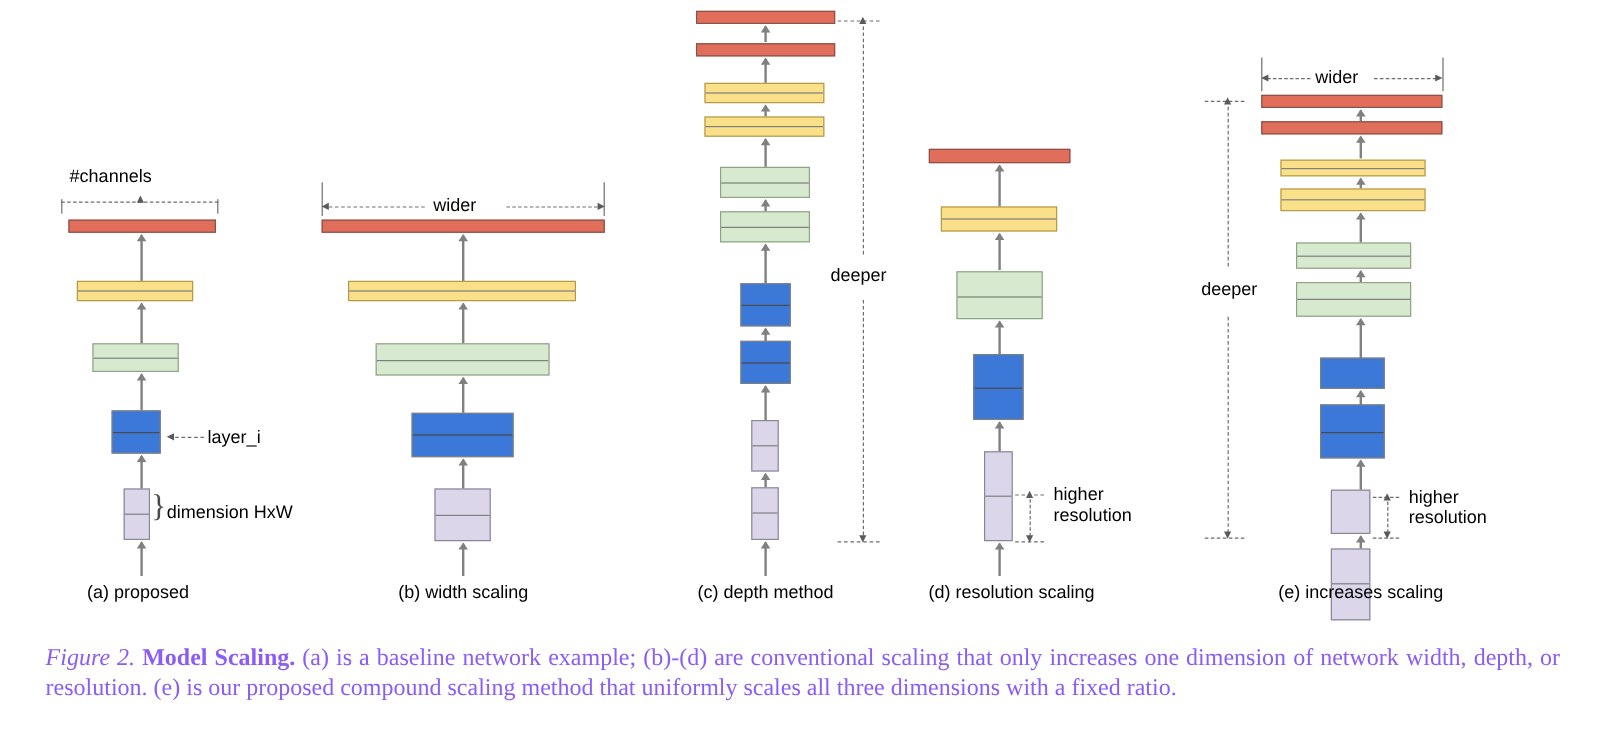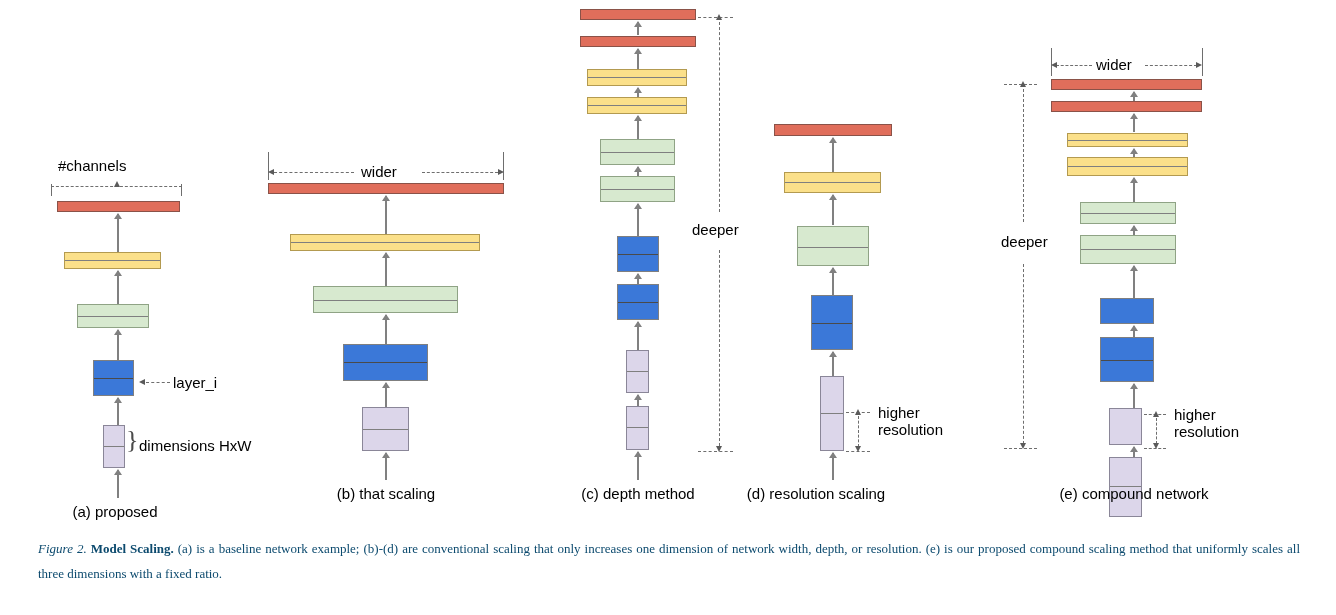--- a/index.html
+++ b/index.html
@@ -127,36 +127,36 @@
     line-height: 1;
   }
 
   
   .caption {
     position: absolute;
     left: 38px;
     top: 536px;
     width: 1262px;
     font-family: "Liberation Serif", serif;
-    font-size: 13px;
+    font-size: 20px;
     line-height: 25px;
-    color: #0c4a6e;
+    color: #8b5cf6;
     text-align: justify;
   }
   .caption .fig-no { font-style: italic; }
   .caption .fig-title { font-weight: bold; }
 </style>
 </head>
 <body>
 
 <div id="figure-root">
 
   <div class="diagram-area">
 
-    <div class="panel" style="left:0px; width:250px;margin-top:18px;">
+    <div class="panel" style="left:0px; width:250px;">
 
       <div class="anno" style="left:58px; top:139px;">#channels</div>
 
       <div class="dash-h" style="left:51px; top:168px; width:131px;"></div>
       <div class="tick-v" style="left:51px; top:166px; height:12px;"></div>
       <div class="tick-v" style="left:181px; top:166px; height:12px;"></div>
       <div class="ah ah-up" style="left:114px; top:163px;"></div>
 
       <div class="block c-red" style="left:57px; top:183px; width:123px; height:11px;"></div>
       <div class="arrow" style="left:117px; top:196px; height:40px;"></div>
@@ -178,21 +178,21 @@
       <div class="dash-h" style="left:146px; top:364px; width:24px;"></div>
       <div class="ah ah-left" style="left:139px; top:361px;"></div>
       <div class="anno" style="left:173px; top:356px;">layer_i</div>
 
       <div class="arrow" style="left:117px; top:380px; height:28px;"></div>
 
       <div class="block c-lav" style="left:103px; top:407px; width:22px; height:43px;">
         <div class="split" style="top:20px;"></div>
       </div>
       <div class="brace" style="left:126px; top:409px;">}</div>
-      <div class="anno" style="left:139px; top:419px;">dimensions HxW</div>
+      <div class="anno" style="left:139px; top:419px;">dimension HxW</div>
 
       <div class="arrow" style="left:117px; top:452px; height:28px;"></div>
 
       <div class="sublabel" style="left:115px; top:485px;">(a) proposed</div>
     </div>
 
     <div class="panel" style="left:250px; width:280px;">
 
       <div class="tick-v" style="left:18px; top:152px; height:28px;"></div>
       <div class="tick-v" style="left:253px; top:152px; height:28px;"></div>
@@ -218,21 +218,21 @@
       <div class="block c-blue" style="left:93px; top:344px; width:85px; height:37px;">
         <div class="split" style="top:17px; border-top-color:#4a4a4a;"></div>
       </div>
       <div class="arrow" style="left:135px; top:383px; height:25px;"></div>
 
       <div class="block c-lav" style="left:112px; top:407px; width:47px; height:44px;">
         <div class="split" style="top:21px;"></div>
       </div>
       <div class="arrow" style="left:135px; top:453px; height:27px;"></div>
 
-      <div class="sublabel" style="left:136px; top:485px;">(b) that scaling</div>
+      <div class="sublabel" style="left:136px; top:485px;">(b) width scaling</div>
     </div>
 
     <div class="panel" style="left:530px; width:210px;">
 
       <div class="block c-red" style="left:50px; top:9px; width:116px; height:11px;"></div>
       <div class="arrow" style="left:107px; top:22px; height:13px;"></div>
       <div class="block c-red" style="left:50px; top:36px; width:116px; height:11px;"></div>
       <div class="arrow" style="left:107px; top:49px; height:21px;"></div>
 
       <div class="block c-yellow" style="left:57px; top:69px; width:100px; height:17px;">
@@ -308,21 +308,21 @@
       <div class="arrow" style="left:92px; top:453px; height:27px;"></div>
 
       <div class="dash-h" style="left:106px; top:412px; width:24px;"></div>
       <div class="dash-h" style="left:106px; top:451px; width:24px;"></div>
       <div class="dash-v" style="left:118px; top:416px; height:31px;"></div>
       <div class="ah ah-up" style="left:115px; top:409px;"></div>
       <div class="ah ah-down" style="left:115px; top:446px;"></div>
       <div class="anno two-line" style="left:138px; top:404px;">higher
 resolution</div>
 
-      <div class="sublabel" style="left:76px; top:485px;">(d) resolution scaling</div>
+      <div class="sublabel" style="left:103px; top:485px;">(d) resolution scaling</div>
     </div>
 
     <div class="panel" style="left:990px; width:346px;">
 
       <div class="tick-v" style="left:61px; top:48px; height:28px;"></div>
       <div class="tick-v" style="left:212px; top:48px; height:28px;"></div>
       <div class="dash-h" style="left:66px; top:65px; width:36px;"></div>
       <div class="dash-h" style="left:155px; top:65px; width:52px;"></div>
       <div class="ah ah-left" style="left:61px; top:62px;"></div>
       <div class="ah ah-right" style="left:206px; top:62px;"></div>
@@ -373,21 +373,21 @@
       <div class="anno" style="left:11px; top:233px;">deeper</div>
 
       <div class="dash-h" style="left:154px; top:414px; width:22px;"></div>
       <div class="dash-h" style="left:154px; top:448px; width:22px;"></div>
       <div class="dash-v" style="left:166px; top:418px; height:26px;"></div>
       <div class="ah ah-up" style="left:163px; top:411px;"></div>
       <div class="ah ah-down" style="left:163px; top:443px;"></div>
       <div class="anno two-line" style="left:184px; top:406px;">higher
 resolution</div>
 
-      <div class="sublabel" style="left:144px; top:485px;">(e) compound network</div>
+      <div class="sublabel" style="left:144px; top:485px;">(e) increases scaling</div>
     </div>
 
   </div>
 
   <div class="caption">
     <span class="fig-no">Figure 2.</span>
     <span class="fig-title">Model Scaling.</span><span> (a) is a baseline network example; (b)-(d) are conventional scaling that only increases one dimension of network width, depth, or resolution. (e) is our proposed compound scaling method that uniformly scales all three dimensions with a fixed ratio.</span>
   </div>
 
 </div>

